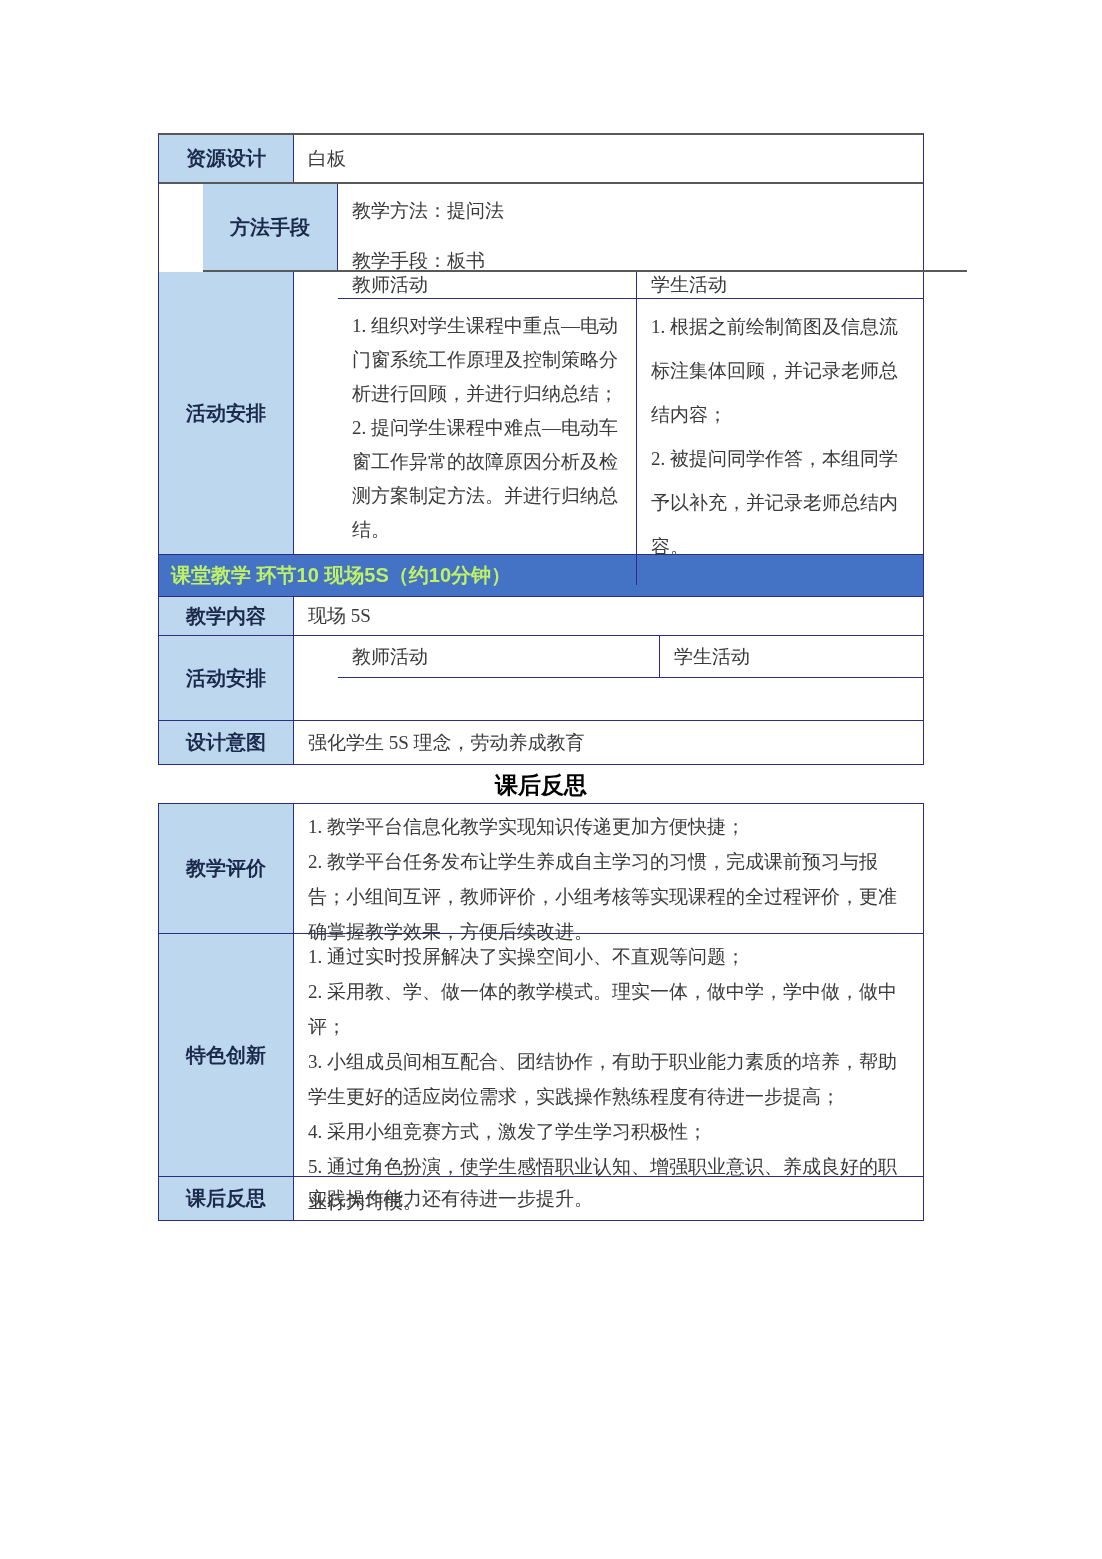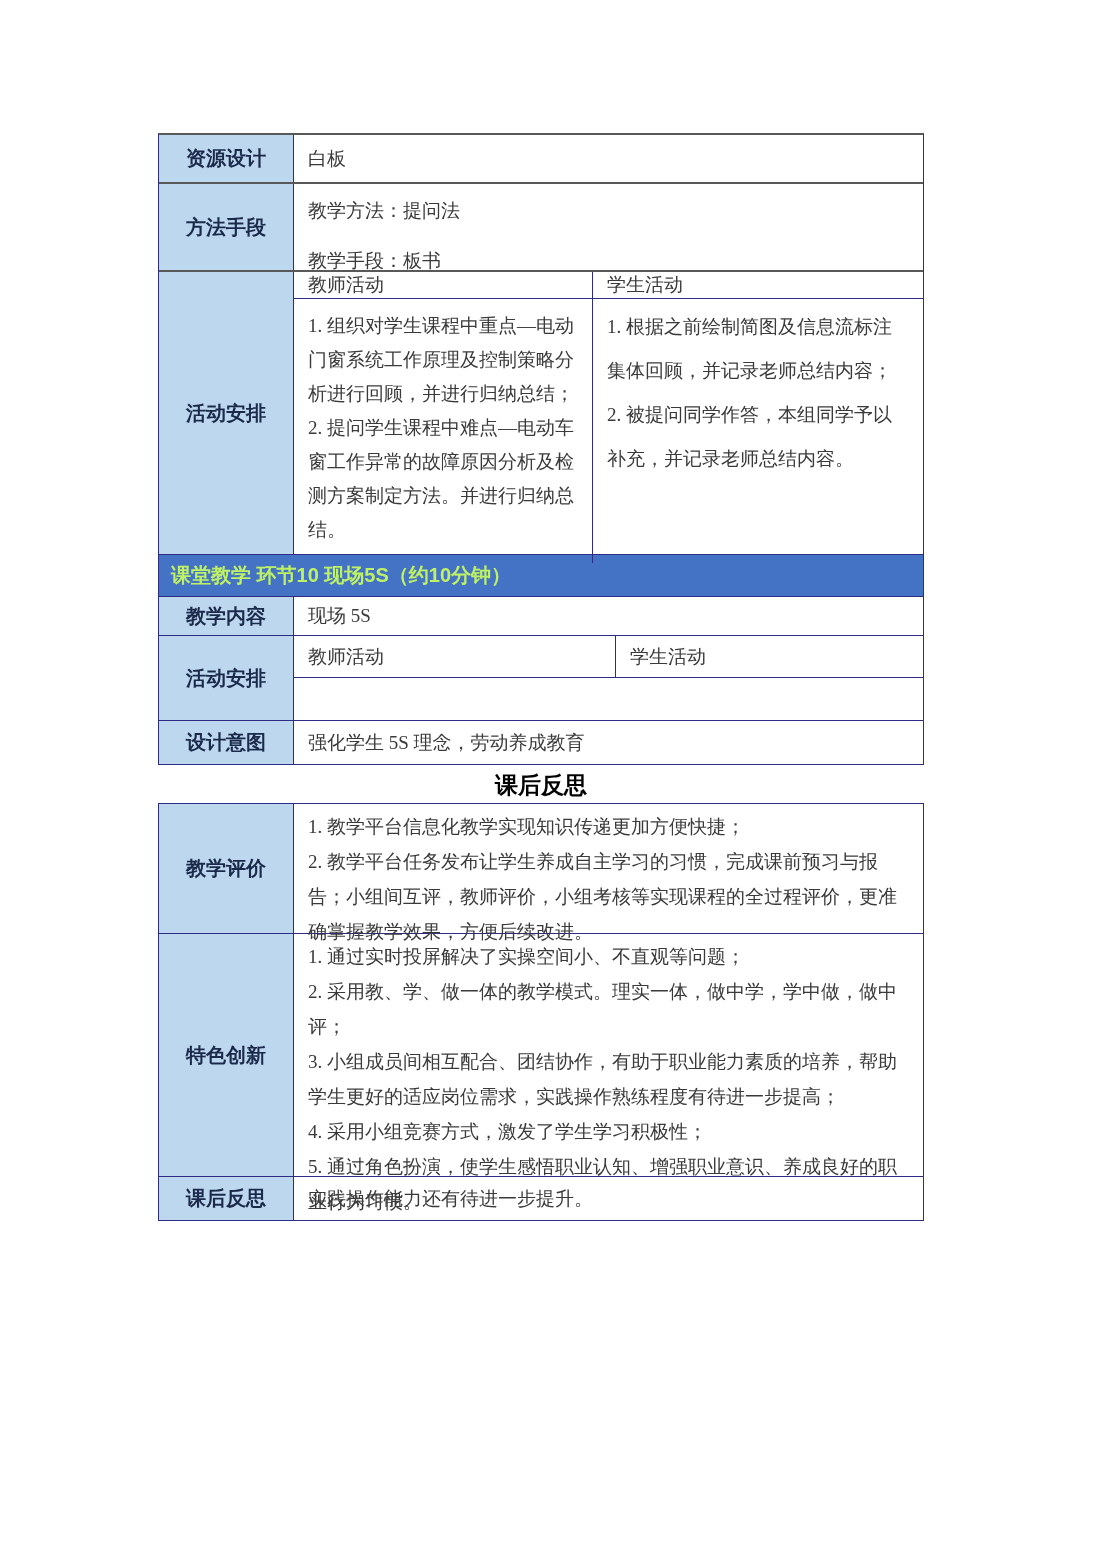--- a/index.html
+++ b/index.html
@@ -24,21 +24,21 @@
   .row:last-child { border-bottom:none; }
   .row.gray-sep { border-bottom:2px solid var(--border-gray); }
   .hdr {
     width:135px; flex:0 0 135px; background:var(--header-bg);
     display:flex; align-items:center; justify-content:center;
     font-family:Liberation Sans, sans-serif; font-weight:bold;
     font-size:20px; color:var(--header-text); border-right:1px solid var(--border);
   }
   .val { flex:1; display:flex; align-items:center; padding:0 14px; font-size:19px; }
   .stack { flex:1; display:flex; flex-direction:column; }
-  .subrow { display:flex; border-bottom:1px solid var(--border); }
+  .subrow { display:flex; border-bottom:1px solid var(--border);margin-left:44px; }
   .subcell { display:flex; align-items:center; padding:0 14px; font-size:19px; }
   .cell-body { padding:16px 14px; font-size:19px; }
   .banner {
     height:42px; background:var(--banner-bg); color:#bef264;
     font-family:"Liberation Sans", sans-serif; font-weight:bold; font-size:20px;
     display:flex; align-items:center; padding:0 12px;
     border-bottom:1px solid var(--border);
   }
   .section-title {
     position:absolute; left:158px; top:768px; width:766px; height:34px;
@@ -57,21 +57,21 @@
 
 <div class="page">
 
   <div class="tbl tbl1">
 
     <div class="row gray-sep" style="height:49px;">
       <div class="hdr">资源设计</div>
       <div class="val">白板</div>
     </div>
 
-    <div class="row gray-sep" style="height:88px;">
+    <div class="row gray-sep" style="height:88px;margin-left:44px;">
       <div class="hdr">方法手段</div>
       <div class="cell-body method-lines" style="flex:1; padding-top:2px;">
         <p>教学方法：提问法</p>
         <p>教学手段：板书</p>
       </div>
     </div>
 
     <div class="row" style="height:283px;">
       <div class="hdr">活动安排</div>
       <div class="stack">

